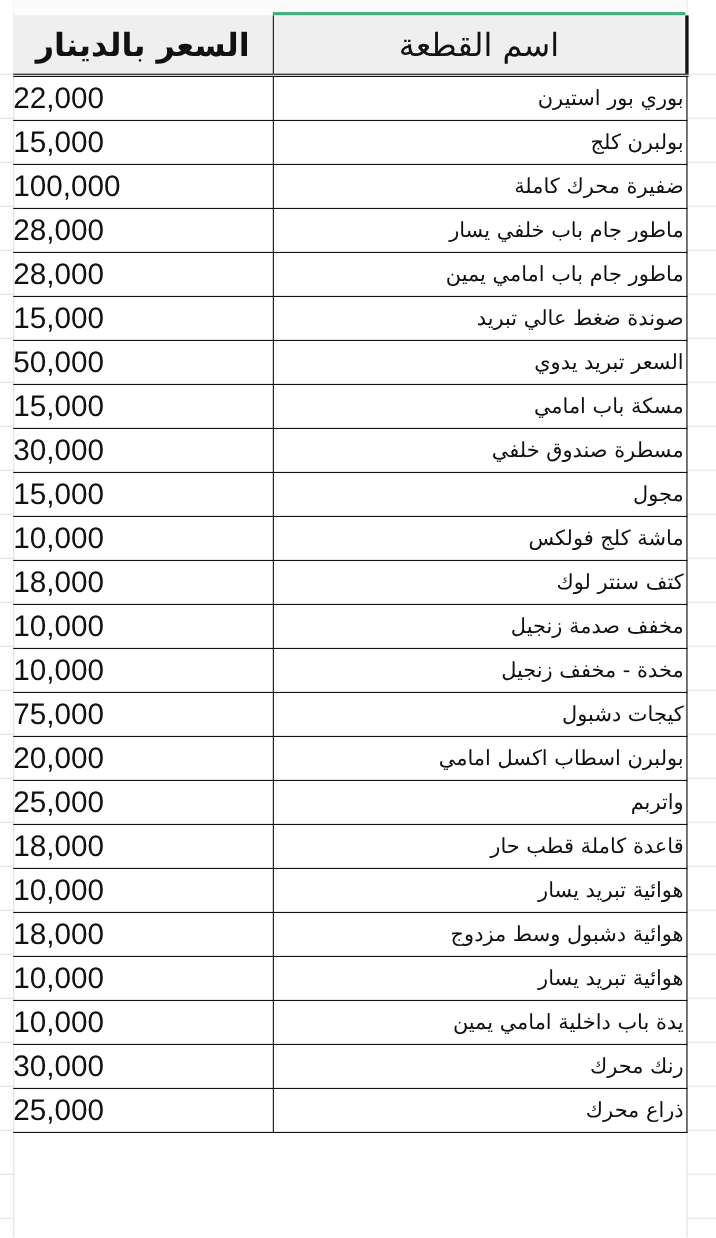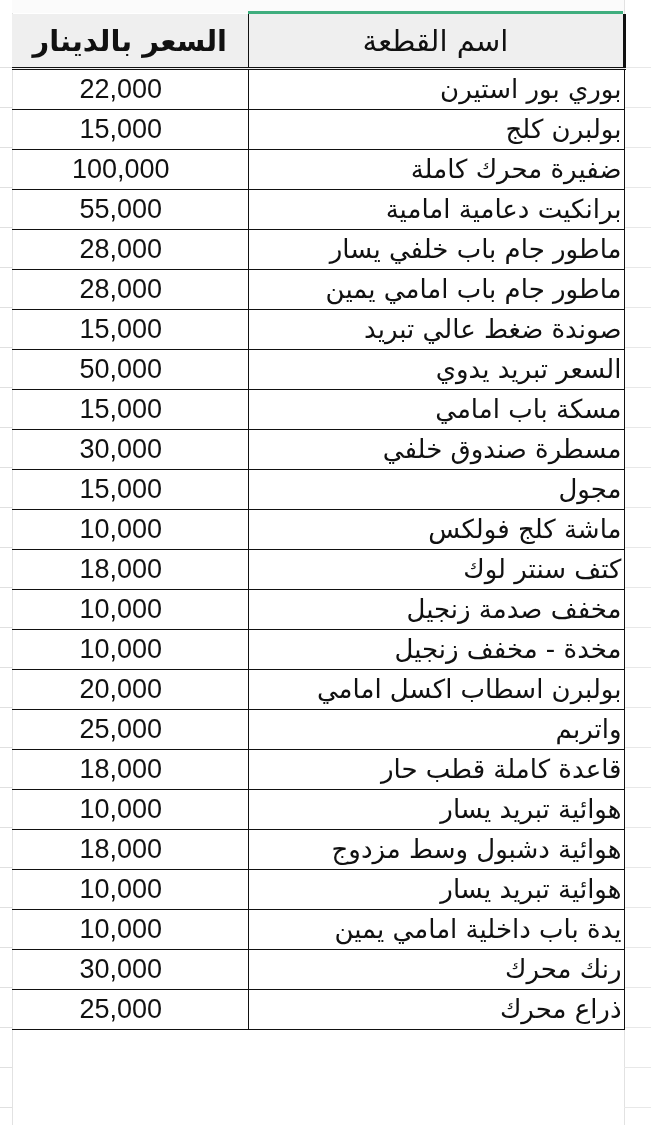--- a/index.html
+++ b/index.html
@@ -80,31 +80,30 @@
     td {
       height: 39px;
       padding: 0;
       border-bottom: 1px solid #111;
       font-size: 27px;
       line-height: 39px;
       white-space: nowrap;
       overflow: hidden;
     }
     td.price {
-      text-align: center;
       font-family: "Liberation Sans", sans-serif;
       border-right: 1px solid #111;
       padding-right: 18px;
     }
     td.name {
       text-align: right;
       direction: rtl;
       padding-right: 2px;
       border-right: 1px solid #111;
-      font-size: 26px;
+      font-size: 19px;
     }
   </style>
 </head>
 <body>
 
 <div class="gridline-v" style="left:12px"></div>
 <div class="gridline-v" style="left:624px"></div>
 <div class="top-row"></div>
 <div class="green-accent"></div>
 
@@ -184,24 +183,20 @@
         </tr>
         <tr>
           <td class="price">15,000</td>
           <td class="name">بولبرن كلج</td>
         </tr>
         <tr>
           <td class="price">100,000</td>
           <td class="name">ضفيرة محرك كاملة</td>
         </tr>
         <tr>
-          <td class="price">55,000</td>
-          <td class="name">برانكيت دعامية امامية</td>
-        </tr>
-        <tr>
           <td class="price">28,000</td>
           <td class="name">ماطور جام باب خلفي يسار</td>
         </tr>
         <tr>
           <td class="price">28,000</td>
           <td class="name">ماطور جام باب امامي يمين</td>
         </tr>
         <tr>
           <td class="price">15,000</td>
           <td class="name">صوندة ضغط عالي تبريد</td>
@@ -230,20 +225,24 @@
           <td class="price">18,000</td>
           <td class="name">كتف سنتر لوك</td>
         </tr>
         <tr>
           <td class="price">10,000</td>
           <td class="name">مخفف صدمة زنجيل</td>
         </tr>
         <tr>
           <td class="price">10,000</td>
           <td class="name">مخدة - مخفف زنجيل</td>
+        </tr>
+        <tr>
+          <td class="price">75,000</td>
+          <td class="name">كيجات دشبول</td>
         </tr>
         <tr>
           <td class="price">20,000</td>
           <td class="name">بولبرن اسطاب اكسل امامي</td>
         </tr>
         <tr>
           <td class="price">25,000</td>
           <td class="name">واتربم</td>
         </tr>
         <tr>

